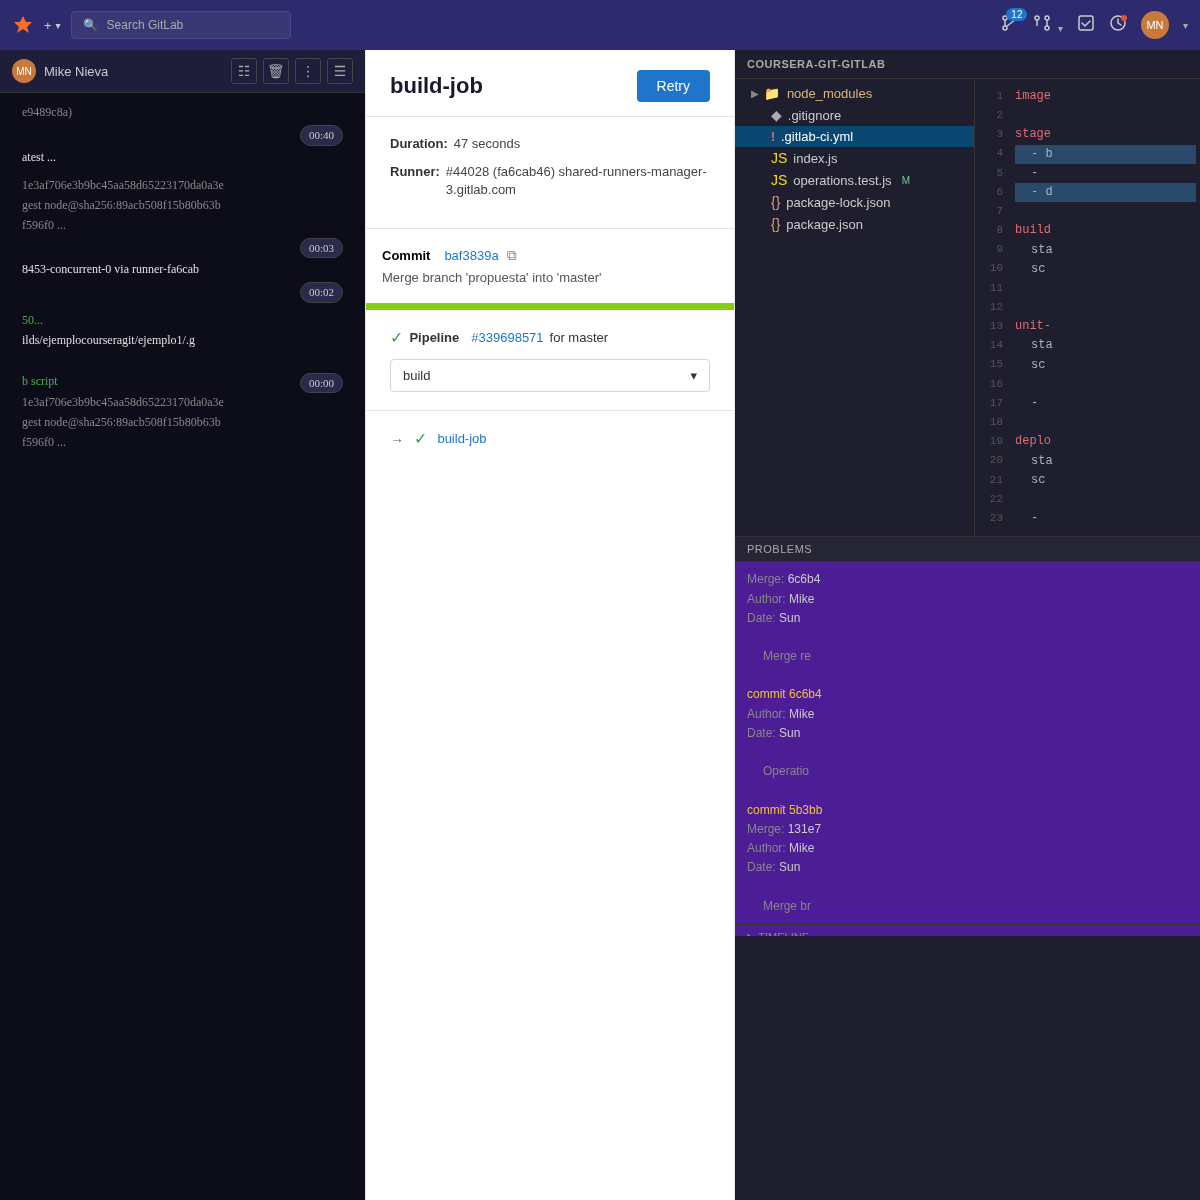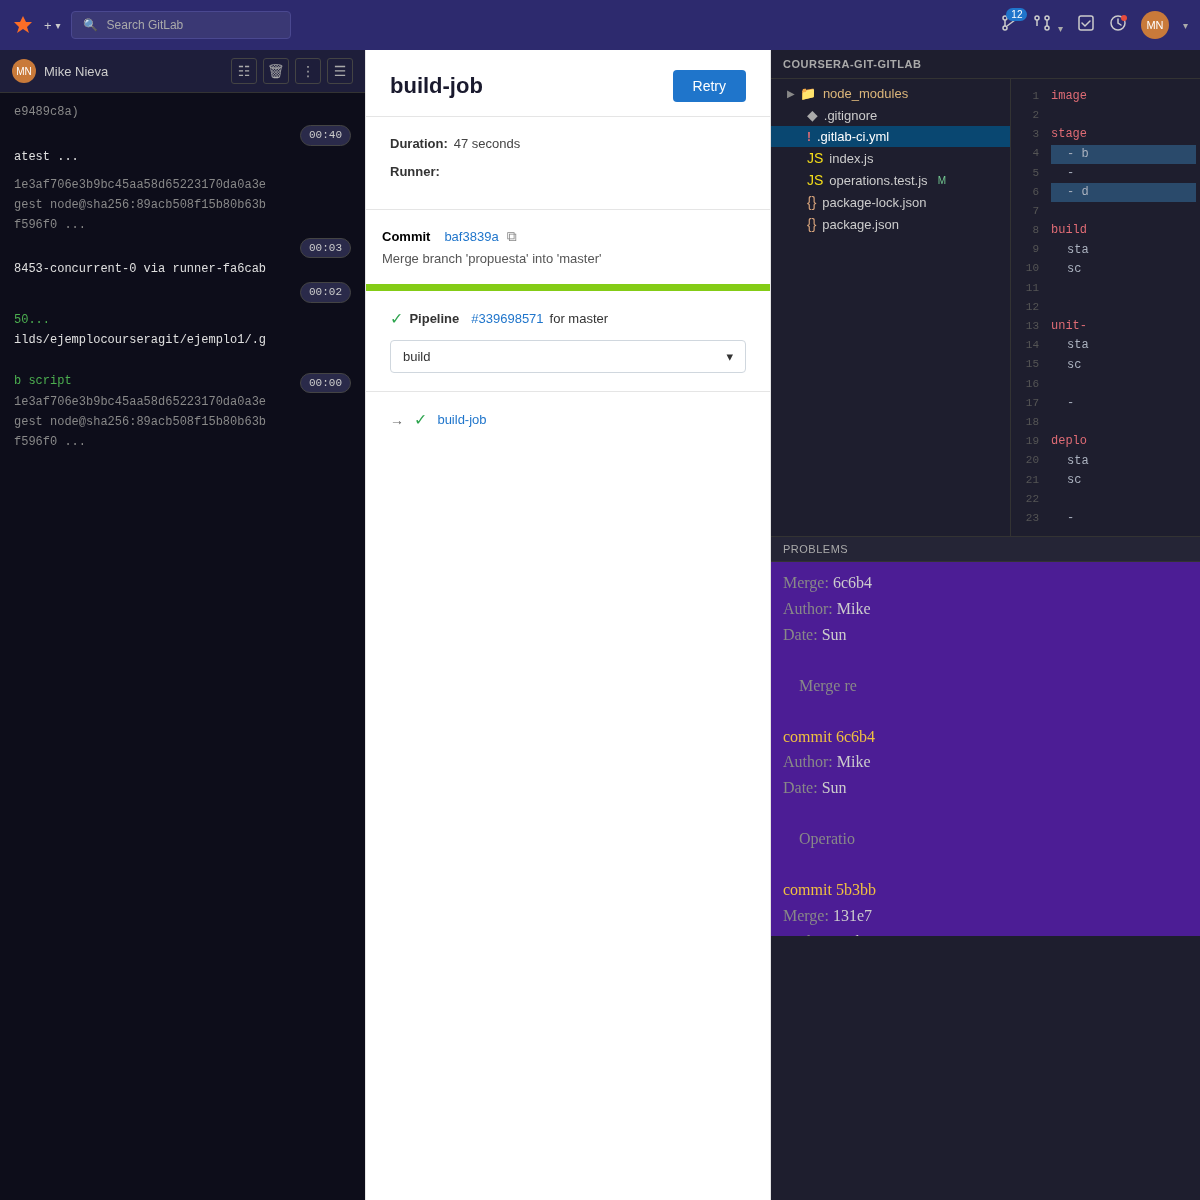--- a/index.html
+++ b/index.html
@@ -20,28 +20,28 @@
     .nav-badge { background: #1f75cb; color: #fff; border-radius: 10px; font-size: 10px; padding: 1px 5px; position: absolute; top: -6px; right: -8px; }
     .nav-avatar { width: 28px; height: 28px; border-radius: 50%; background: #c97a3a; display: flex; align-items: center; justify-content: center; color: #fff; font-size: 11px; cursor: pointer; overflow: hidden; }
 
     
     .left-panel { width: 365px; flex-shrink: 0; display: flex; flex-direction: column; background: #1a1a2e; overflow: hidden; }
     .left-panel-header { background: #1e1e3a; padding: 8px 12px; display: flex; align-items: center; gap: 8px; border-bottom: 1px solid #333; }
     .left-panel-user { display: flex; align-items: center; gap: 8px; color: #ccc; font-size: 13px; }
     .user-avatar-sm { width: 24px; height: 24px; border-radius: 50%; background: #c97a3a; display: flex; align-items: center; justify-content: center; color: #fff; font-size: 10px; }
     .left-panel-actions { margin-left: auto; display: flex; gap: 6px; }
     .panel-action-btn { background: transparent; border: 1px solid #444; border-radius: 3px; color: #aaa; width: 26px; height: 26px; cursor: pointer; display: flex; align-items: center; justify-content: center; font-size: 14px; }
-    .terminal { background: #0d0d1a; flex: 1; overflow-y: auto; padding: 10px 14px; font-family: Liberation Mono, monospace; font-size: 12px; color: #e0e0e0; line-height: 1.5; }
+    .terminal { background: #0d0d1a; flex: 1; overflow-y: auto; padding: 10px 22px; font-family: Liberation Serif, serif; font-size: 12px; color: #e0e0e0; line-height: 1.5; }
     .terminal-line { margin-bottom: 2px; }
     .terminal-line.dim { color: #888; }
     .terminal-line.green { color: #4caf50; }
     .terminal-badge { float: right; background: #2a2a4a; border: 1px solid #444; border-radius: 12px; color: #ccc; font-size: 11px; padding: 1px 8px; margin-top: 2px; }
 
     
-    .middle-panel { width: 406px; flex-shrink: 0; border-left: 1px solid #e5e5e5; border-right: 1px solid #e5e5e5; background: #fff; overflow-y: auto; }
+    .middle-panel { width: 370px; flex-shrink: 0; border-left: 1px solid #e5e5e5; border-right: 1px solid #e5e5e5; background: #fff; overflow-y: auto; }
     .job-header { display: flex; align-items: center; justify-content: space-between; padding: 20px 24px 14px; border-bottom: 1px solid #e5e5e5; }
     .job-title { font-size: 22px; font-weight: 600; color: #1a1a2e; }
     .retry-btn { background: #1f75cb; color: #fff; border: none; border-radius: 4px; padding: 8px 20px; font-size: 14px; font-weight: 500; cursor: pointer; }
     .job-details { padding: 18px 24px; border-bottom: 1px solid #e5e5e5; }
     .job-detail-row { display: flex; align-items: flex-start; margin-bottom: 10px; font-size: 13px; color: #333; line-height: 1.4; }
     .job-detail-label { font-weight: 600; margin-right: 6px; white-space: nowrap; }
     .job-detail-value { color: #444; }
     .help-icon { display: inline-block; width: 16px; height: 16px; border: 1px solid #888; border-radius: 50%; text-align: center; line-height: 14px; font-size: 11px; color: #888; margin-left: 6px; cursor: pointer; }
     .commit-section { padding: 18px 16px; border-bottom: 7px solid #84cc16; }
     .commit-row { display: flex; align-items: center; gap: 8px; margin-bottom: 6px; font-size: 13px; }
@@ -78,21 +78,21 @@
     .code-content { padding: 8px 4px; flex: 1; overflow: hidden; }
     .code-line { height: 19.2px; display: flex; align-items: center; white-space: nowrap; }
     .key { color: #e06c75; }
     .txt { color: #abb2bf; }
     .indent1 { padding-left: 16px; }
     .highlight-line { background: #2a4a6b; }
 
     
     .problems-panel { background: #4c1d95; border-top: 1px solid #333; max-height: 400px; overflow-y: auto; }
     .problems-header { padding: 6px 12px; font-size: 11px; color: #aaa; text-transform: uppercase; letter-spacing: 0.5px; border-bottom: 1px solid #333; background: #252536; }
-    .git-log { font-family: Liberation Serif, serif; font-size: 16px; color: #ccc; padding: 8px 12px; line-height: 1.6; }
+    .git-log { font-family: Liberation Sans, sans-serif; font-size: 12px; color: #ccc; padding: 8px 12px; line-height: 1.6; }
     .git-commit { color: #f0c040; }
     .git-label { color: #888; }
   </style>
 </head>
 <body>
 
 <div class="app-layout">
 
   <div class="top-nav">
     <div class="nav-logo">
@@ -200,20 +200,21 @@
         <button class="retry-btn">Retry</button>
       </div>
 
       <div class="job-details">
         <div class="job-detail-row">
           <span class="job-detail-label">Duration:</span>
           <span class="job-detail-value">47 seconds</span>
         </div>
         <div class="job-detail-row">
           <span class="job-detail-label">Runner:</span>
+          <span class="job-detail-value">#44028 (fa6cab46) shared-runners-manager-3.gitlab.com</span>
         </div>
       </div>
 
       <div class="commit-section">
         <div class="commit-row">
           <span class="job-detail-label">Commit</span>
           <a class="commit-hash">baf3839a</a>
           <span class="copy-icon">⧉</span>
         </div>
         <div class="commit-msg">Merge branch 'propuesta' into 'master'</div>

